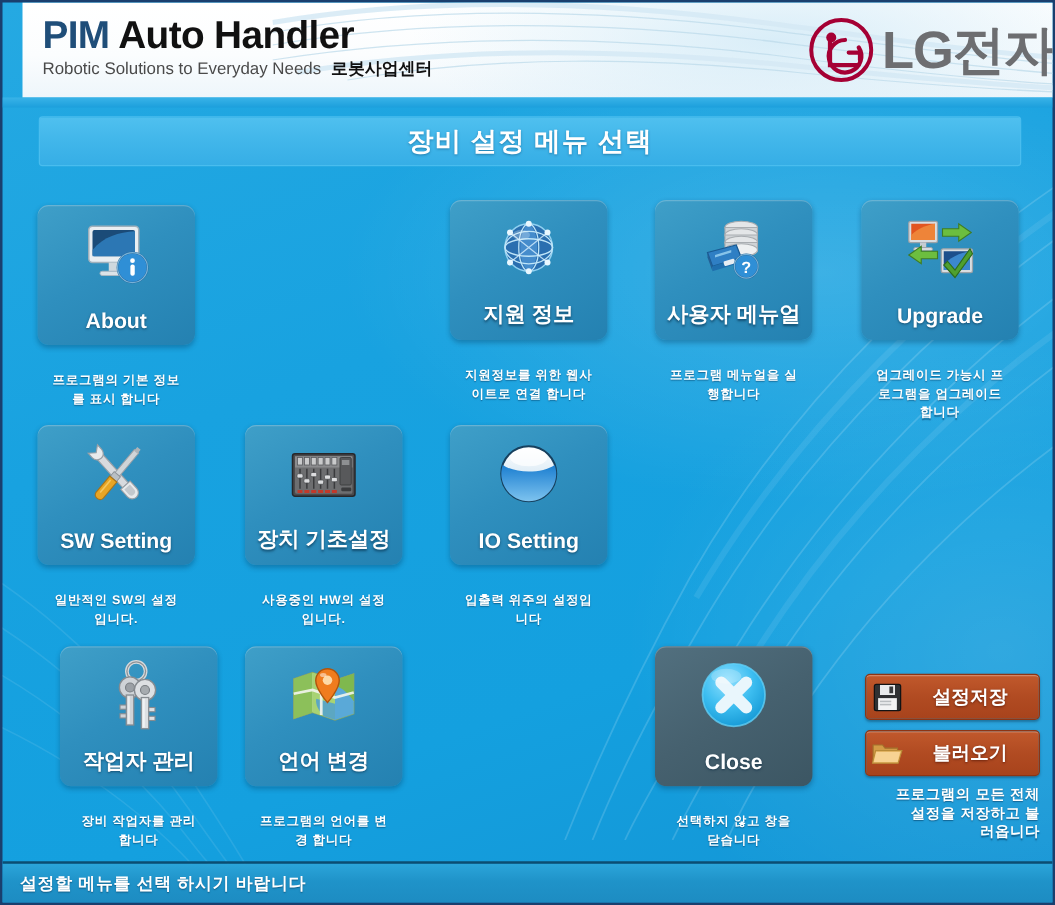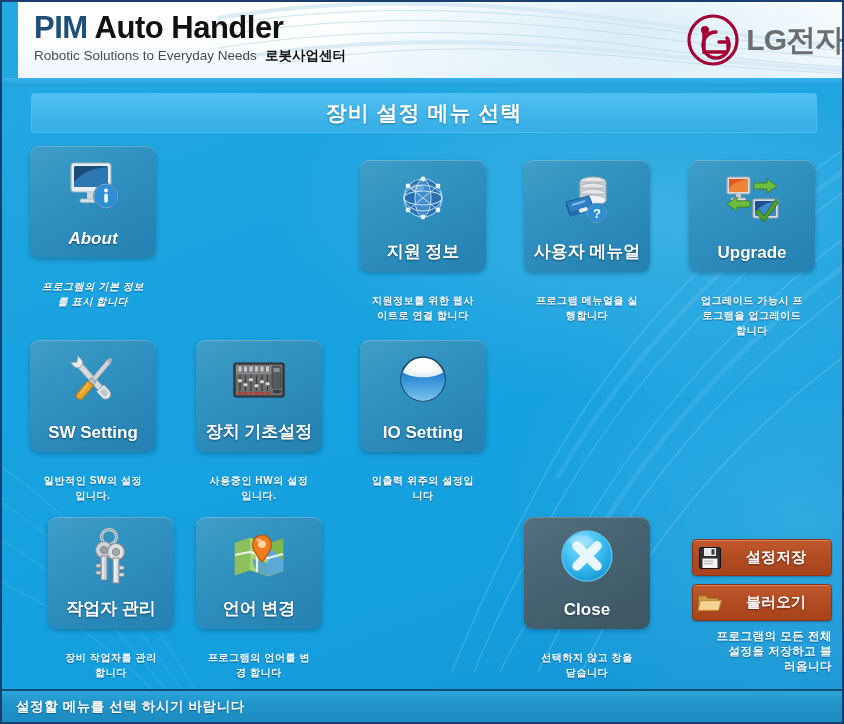--- a/index.html
+++ b/index.html
@@ -33,21 +33,21 @@
   }
   #header .wave{position:absolute;right:0;top:0;width:640px;height:76px;opacity:.9;}
   #brandblock{position:absolute;left:16px;top:9px;}
   #brandline1{font-size:31px;font-weight:bold;letter-spacing:-.5px;line-height:34px;white-space:nowrap;}
   #brandline1 .pim{color:#1f4e79;}
   #brandline1 .rest{color:#111;}
   #brandline2{margin-top:2px;line-height:16px;white-space:nowrap;}
   #brandline2 .tag{font-size:13.5px;color:#4a4a4a;}
   #brandline2 .kr{font-size:13.5px;color:#111;font-weight:bold;margin-left:8px;}
   #lgblock{position:absolute;right:14px;top:12px;display:flex;align-items:center;gap:7px;}
-  #lgtext{font-size:30px;font-weight:bold;color:#6d6e71;letter-spacing:-1px;line-height:40px;}
+  #lgtext{font-size:42px;font-weight:bold;color:#6d6e71;letter-spacing:-1px;line-height:40px;}
   #headerbar{position:absolute;left:0;top:76px;width:100%;height:8px;background:linear-gradient(180deg,#39b3e8,#1c9fdc);}
 
   
   #titlebar{
     position:absolute;left:29px;top:91px;width:786px;height:40px;
     background:linear-gradient(180deg,#4fc0ef 0%,#41b6ea 50%,#36aee6 100%);
     border:1px solid #49bdee;border-radius:3px;
     display:flex;align-items:center;justify-content:center;
     box-sizing:border-box;
   }
@@ -178,21 +178,21 @@
       </svg>
       <span id="lgtext">LG전자</span>
     </div>
   </div>
   <div id="headerbar"></div>
 
   <div id="titlebar">
     <span id="titletext">장비 설정 메뉴 선택</span>
   </div>
 
-  <div class="tile-wrap" style="left:6px;top:144px;font-style:italic;">
+  <div class="tile-wrap" style="left:6px;top:162px;">
     <div class="tile">
       <div class="ico">
         <svg width="60" height="56" viewBox="0 0 60 56">
           <rect x="8" y="5" width="40" height="29" rx="3" fill="#e9eef2" stroke="#9fb0bb" stroke-width="1.2"></rect>
           <rect x="11" y="8" width="34" height="21" rx="1.5" fill="#1b4b78"></rect>
           <path d="M11,24 C20,13 32,10 45,9 L45,29 L11,29 Z" fill="#2f7fbe" opacity=".85"></path>
           <rect x="24" y="34" width="8" height="7" fill="#cfd8de"></rect>
           <rect x="17" y="41" width="22" height="3.4" rx="1.7" fill="#dbe3e8" stroke="#a9b8c2" stroke-width=".8"></rect>
           <circle cx="43" cy="38" r="12" fill="#2f8fd6" stroke="#1c5f95" stroke-width="1.4"></circle>
           <circle cx="43" cy="38" r="12" fill="none" stroke="#9fd4f2" stroke-width="1" opacity=".7"></circle>

